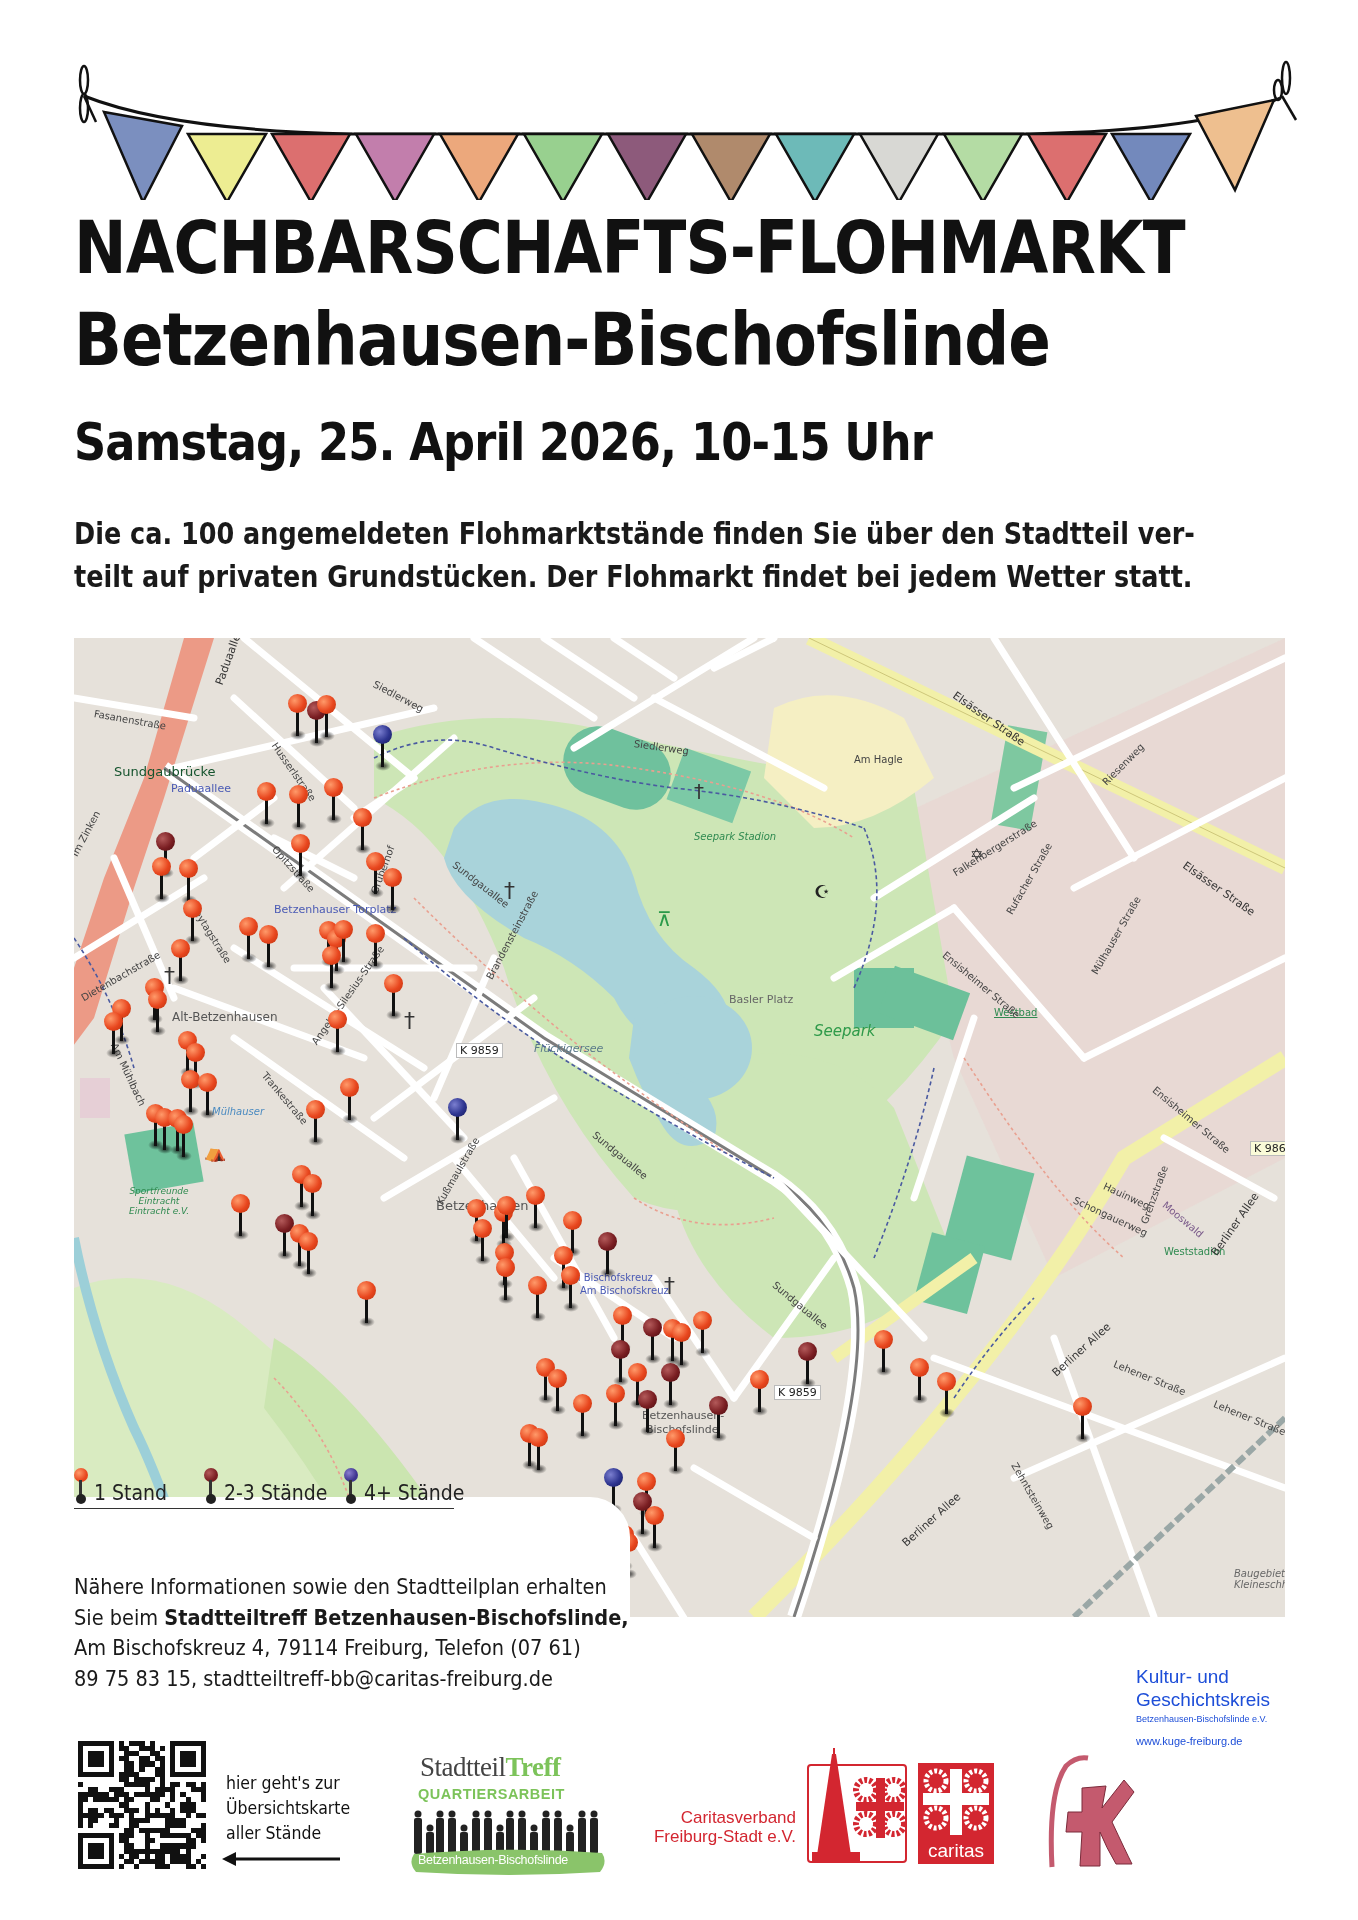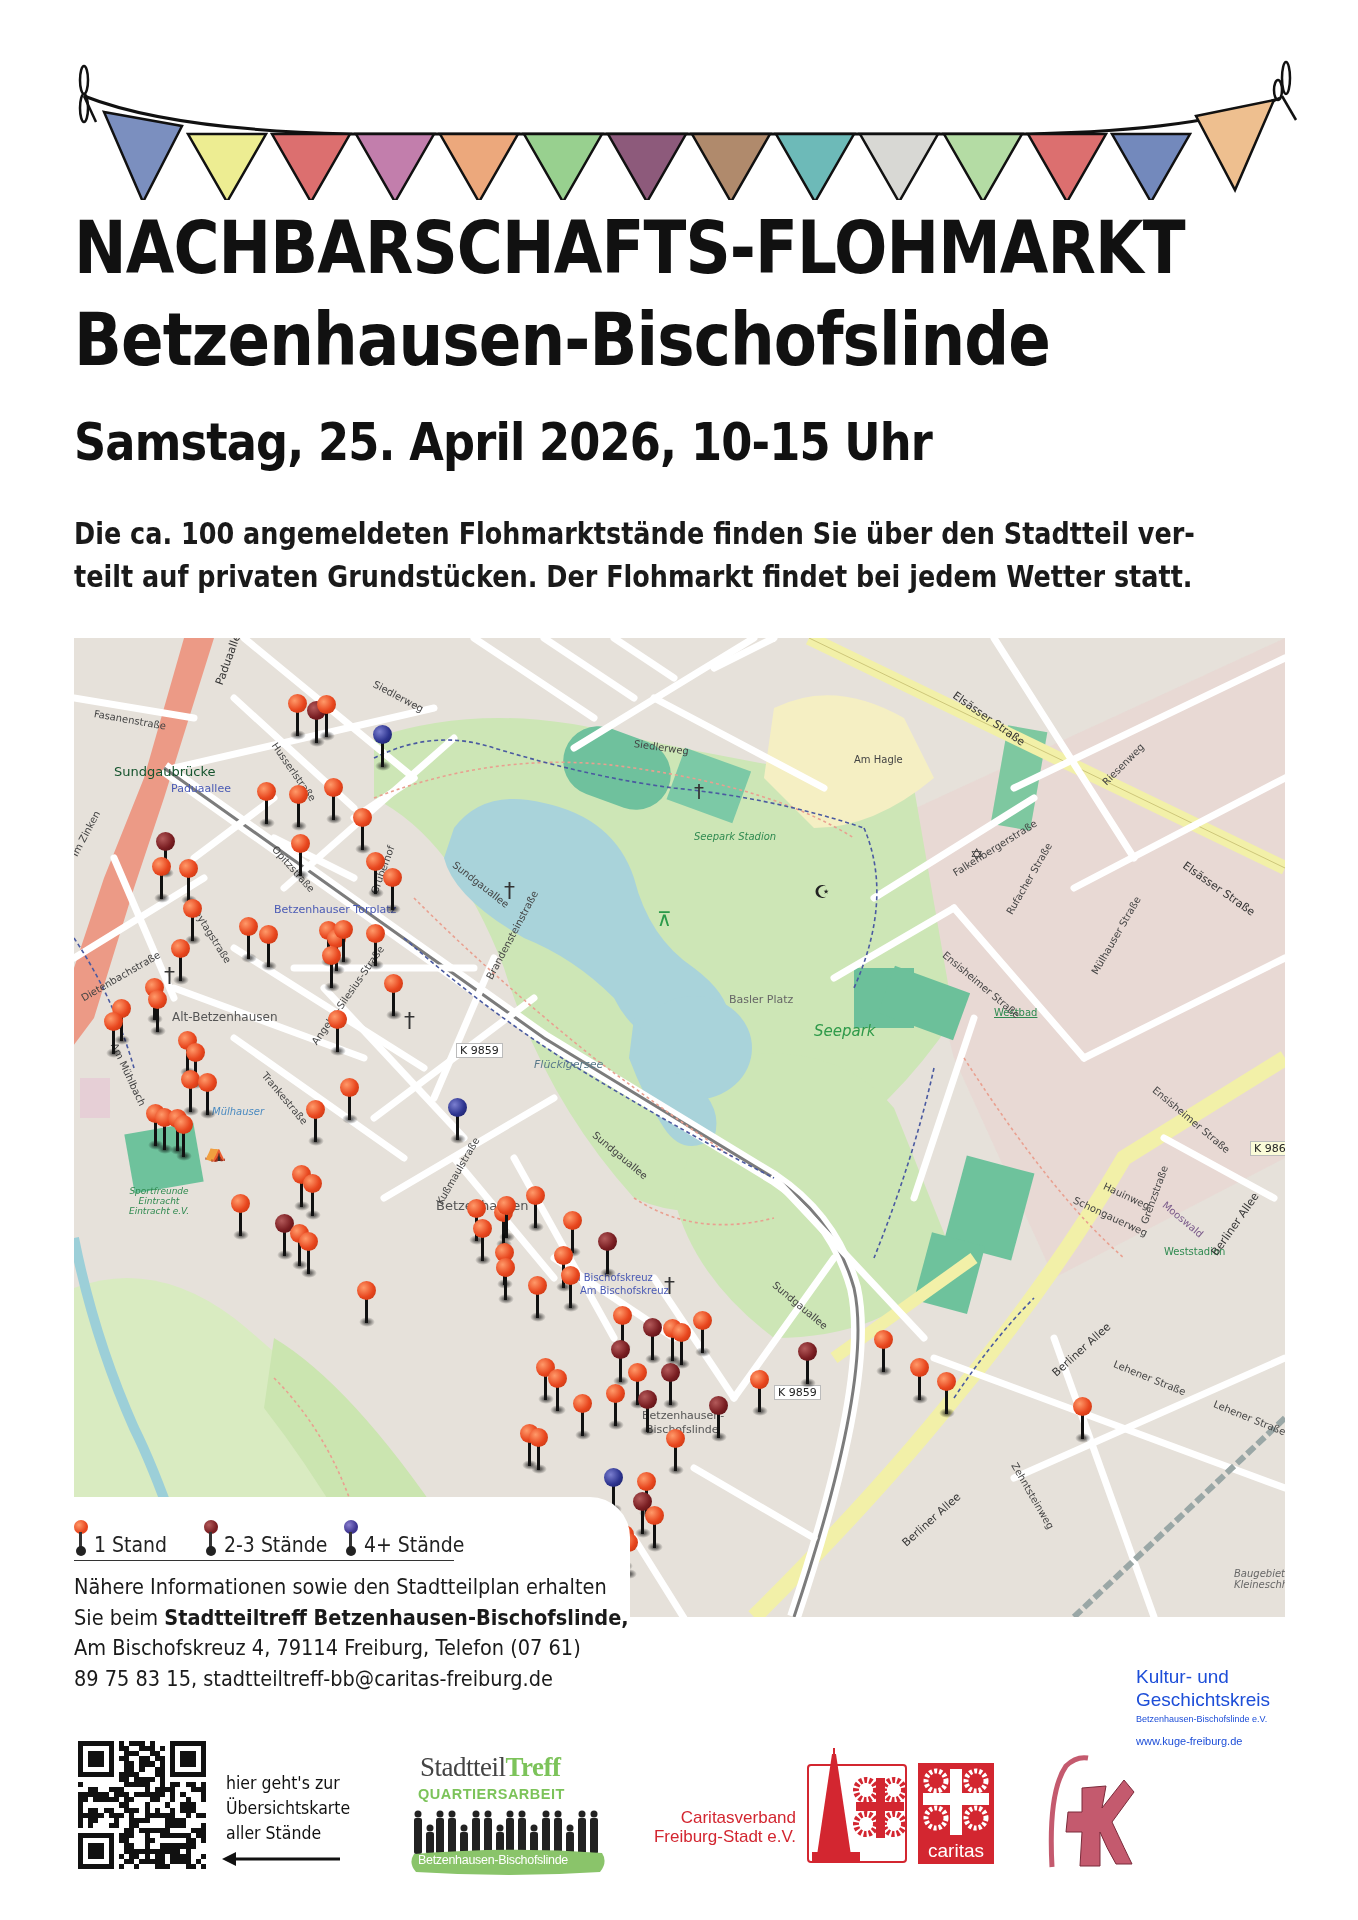--- a/index.html
+++ b/index.html
@@ -15,21 +15,21 @@
   #map svg{position:absolute;left:0;top:0;}
   .maplabel{position:absolute;font-family:"DejaVu Sans",sans-serif;color:#555;white-space:nowrap;transform-origin:left center;}
   .pin{position:absolute;width:20px;height:46px;}
   .pin .head{position:absolute;left:0;top:0;width:19px;height:19px;border-radius:50%;}
   .pin .stem{position:absolute;left:8px;top:16px;width:3px;height:26px;background:#111;}
   .pin .shadow{position:absolute;left:2px;top:36px;width:16px;height:10px;border-radius:50%;background:radial-gradient(#000 20%,rgba(0,0,0,0) 70%);opacity:.55;}
   .p1 .head{background:radial-gradient(circle at 35% 35%,#ff9a6a,#e8461e 55%,#b8330f);}
   .p2 .head{background:radial-gradient(circle at 35% 35%,#b35a5a,#7a1e22 55%,#4a0c10);}
   .p3 .head{background:radial-gradient(circle at 35% 35%,#7b7fd0,#2e3590 55%,#151a5a);}
   #legend-panel{position:absolute;left:74px;top:1497px;width:556px;height:130px;background:#fff;border-top-right-radius:40px;}
-  #legend{position:absolute;left:74px;top:1520px;width:380px;height:40px;border-bottom:1.5px solid #333;}
+  #legend{position:absolute;left:74px;top:1468px;width:380px;height:40px;border-bottom:1.5px solid #333;}
   .leg-item{position:absolute;top:0;height:40px;font-size:21px;line-height:50px;color:#222;}
   .leg-pin{position:absolute;left:0;top:0;width:14px;height:40px;}
   .leg-pin .h{position:absolute;left:0;top:0;width:14px;height:14px;border-radius:50%;}
   .leg-pin .s{position:absolute;left:5px;top:12px;width:3px;height:18px;background:#333;}
   .leg-pin .b{position:absolute;left:2px;top:26px;width:10px;height:10px;border-radius:50%;background:#222;}
   .leg-label{position:absolute;left:20px;top:0;transform:scaleX(0.9);transform-origin:left top;white-space:nowrap;}
   #info{position:absolute;left:74px;top:1572px;width:560px;font-size:21.5px;line-height:30.5px;color:#1a1a1a;}
   #info div{white-space:nowrap;transform:scaleX(0.9);transform-origin:left top;}
   #info b{font-weight:bold;}
   #qr{position:absolute;left:78px;top:1741px;width:128px;height:128px;}
@@ -239,21 +239,21 @@
   <div class="maplabel" style="left:190px;top:430px;font-size:10px;color:#444;transform:rotate(50deg);">Trankestraße</div>
 
   <div class="maplabel" style="left:362px;top:560px;font-size:13px;color:#555;">Betzenhausen</div>
   <div class="maplabel" style="left:490px;top:634px;font-size:10px;color:#4a5ab4;">Am Bischofskreuz</div>
   <div class="maplabel" style="left:506px;top:647px;font-size:10px;color:#4a5ab4;">Am Bischofskreuz</div>
   <div class="maplabel" style="left:568px;top:771px;font-size:11px;color:#555;">Betzenhausen-</div>
   <div class="maplabel" style="left:572px;top:785px;font-size:11px;color:#555;">Bischofslinde</div>
   <div class="maplabel" style="left:50px;top:548px;font-size:9px;color:#2f8a50;width:70px;white-space:normal;text-align:center;font-style:italic;">Sportfreunde Eintracht Eintracht e.V.</div>
   <div class="maplabel" style="left:138px;top:468px;font-size:10px;color:#4a8ac0;font-style:italic;">Mülhauser</div>
   <div class="maplabel" style="left:620px;top:193px;font-size:10px;color:#2f8a50;font-style:italic;">Seepark Stadion</div>
-  <div class="maplabel" style="left:460px;top:420px;font-size:11px;color:#5a7a8a;font-style:italic;text-align:right;">Flückigersee</div>
+  <div class="maplabel" style="left:460px;top:404px;font-size:11px;color:#5a7a8a;font-style:italic;text-align:right;">Flückigersee</div>
   <div class="maplabel" style="left:740px;top:384px;font-size:15px;color:#2f9a4a;font-style:italic;">Seepark</div>
   <div class="maplabel" style="left:655px;top:355px;font-size:11px;color:#666;">Basler Platz</div>
   <div class="maplabel" style="left:920px;top:369px;font-size:10px;color:#2f8a50;text-decoration:underline;">Westbad</div>
   <div class="maplabel" style="left:560px;top:100px;font-size:10px;color:#444;transform:rotate(8deg);">Siedlerweg</div>
   <div class="maplabel" style="left:780px;top:116px;font-size:10px;color:#444;">Am Hagle</div>
   <div class="maplabel" style="left:880px;top:50px;font-size:11px;color:#333;transform:rotate(35deg);">Elsässer Straße</div>
   <div class="maplabel" style="left:1110px;top:220px;font-size:11px;color:#333;transform:rotate(35deg);">Elsässer Straße</div>
   <div class="maplabel" style="left:880px;top:230px;font-size:10px;color:#444;transform:rotate(-32deg);">Falkenbergerstraße</div>
   <div class="maplabel" style="left:1030px;top:140px;font-size:10px;color:#444;transform:rotate(-45deg);">Riesenweg</div>
   <div class="maplabel" style="left:935px;top:270px;font-size:10px;color:#444;transform:rotate(-60deg);">Rufacher Straße</div>

